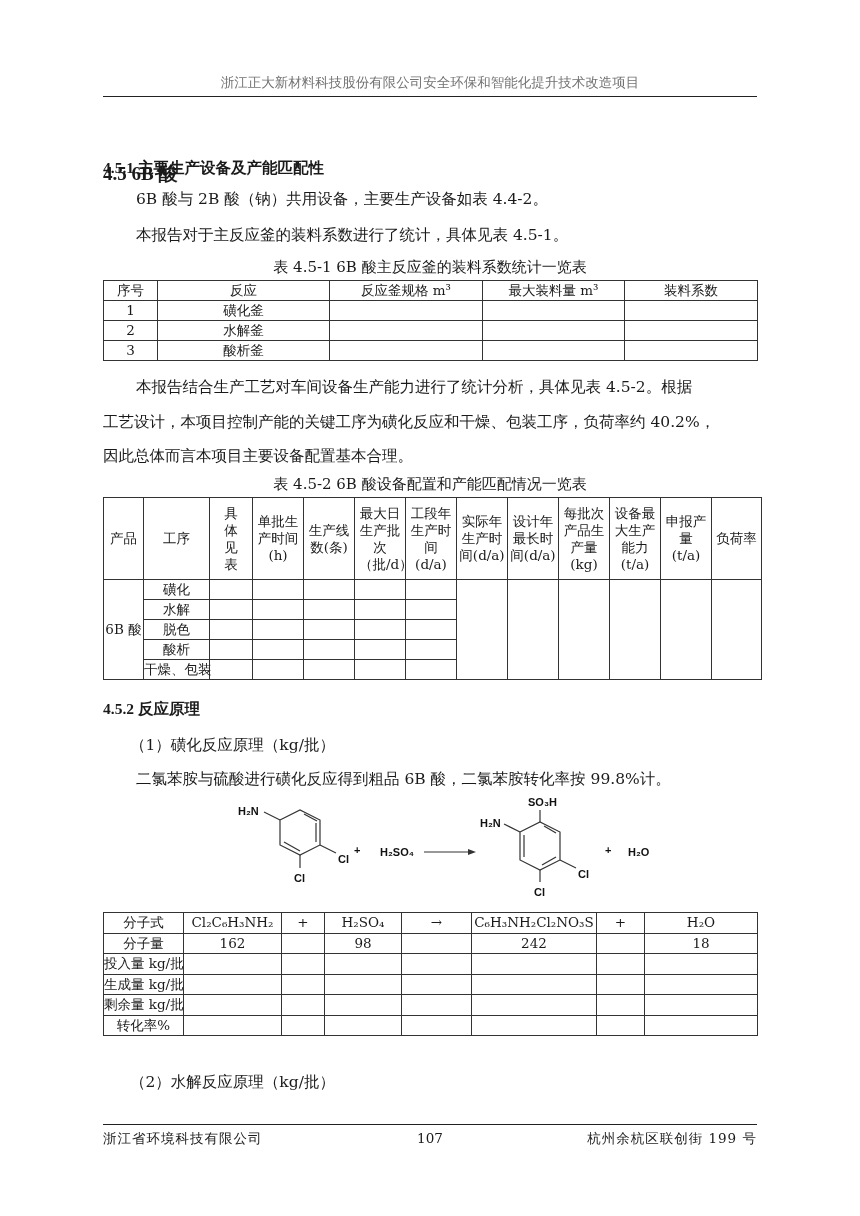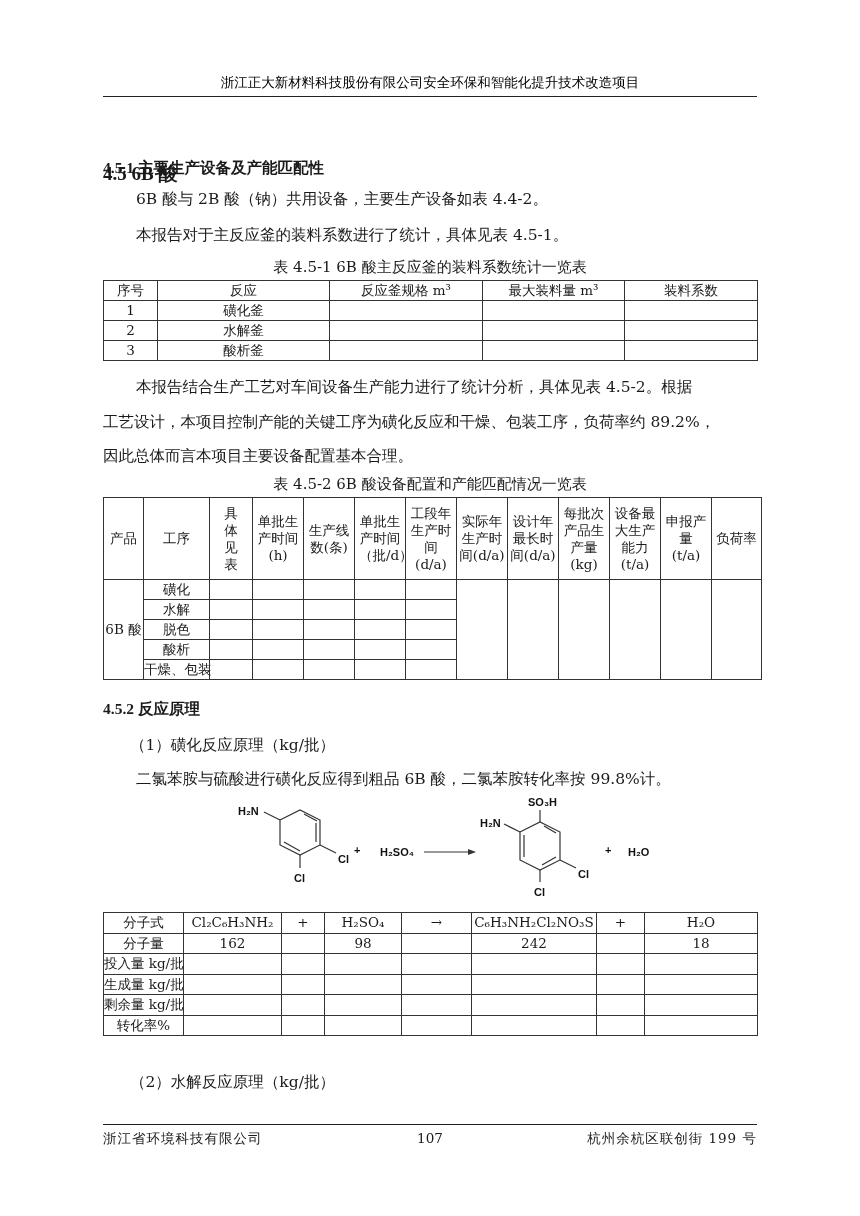--- a/index.html
+++ b/index.html
@@ -1,19 +1,19 @@
 <!DOCTYPE html>
 <html><head>
 <meta charset="utf-8">
 <style>
   html, body { margin: 0; padding: 0; background: #ffffff; }
   body { width: 860px; height: 1216px; position: relative; overflow: hidden;
          font-family: "DejaVu Serif", "Liberation Serif", serif; color: #1a1a1a; }
   .abs { position: absolute; }
-  .header-title { left: 0; width: 860px; top: 74px; text-align: center; font-size: 13.5px; color: #000000; }
+  .header-title { left: 0; width: 860px; top: 74px; text-align: center; font-size: 13.5px; color: #737373; }
   .header-rule { left: 103px; width: 654px; top: 96px; height: 0; border-top: 1.6px solid #222; }
   .h1 { left: 103px; top: 117px; font-size: 19px; font-weight: bold; font-family: "Liberation Serif", "DejaVu Serif", serif; margin-top: 44px; }
   .h2 { left: 103px; top: 158px; font-size: 15.5px; font-weight: bold; font-family: "Liberation Serif", "DejaVu Serif", serif; }
   .para { font-size: 15.5px; line-height: 20px; white-space: nowrap; }
   .caption { left: 0; width: 860px; text-align: center; font-size: 15px; }
   table.grid { position: absolute; border-collapse: collapse; table-layout: fixed; font-size: 13.5px; }
   table.grid td { border: 1px solid #333; text-align: center; vertical-align: middle; padding: 0; line-height: 17px; }
   .t1 { left: 103px; top: 280px; width: 654px; }
   .t1 td { height: 19px; }
   .t2 { left: 103px; top: 497px; width: 658px; font-size: 13px; }
@@ -73,21 +73,21 @@
     <td>3</td>
     <td>酸析釜</td>
     <td></td>
     <td></td>
     <td></td>
   </tr>
 </tbody>
   </table>
 
 <div class="abs para" style="left:136px; top:377px;">本报告结合生产工艺对车间设备生产能力进行了统计分析，具体见表 4.5-2。根据</div>
-<div class="abs para" style="left:103px; top:412px;">工艺设计，本项目控制产能的关键工序为磺化反应和干燥、包装工序，负荷率约 89.2%，</div>
+<div class="abs para" style="left:103px; top:412px;">工艺设计，本项目控制产能的关键工序为磺化反应和干燥、包装工序，负荷率约 40.2%，</div>
 <div class="abs para" style="left:103px; top:446px;">因此总体而言本项目主要设备配置基本合理。</div>
 
 <div class="abs caption" style="top:475px;">表 4.5-2      6B 酸设备配置和产能匹配情况一览表</div>
 
 <table class="grid t2">
   <colgroup>
     <col style="width:40px">
       <col style="width:66px">
       <col style="width:43px">
       <col style="width:51px">
@@ -101,21 +101,21 @@
       <col style="width:51px">
       <col style="width:50px">
   </colgroup>
   <tbody>
       <tr style="height:82px;">
     <td>产品</td>
     <td>工序</td>
     <td style="padding:0 8px;">具体见表</td>
     <td style="padding:0 4px;">单批生产时间(h)</td>
     <td style="padding:0 2px;">生产线数(条)</td>
-    <td style="padding:0 4px;">单批生产时间（批/d）</td>
+    <td style="padding:0 4px;">最大日生产批次（批/d）</td>
     <td style="padding:0 4px;">工段年生产时间(d/a)</td>
     <td style="padding:0 2px;">实际年生产时间(d/a)</td>
     <td style="padding:0 2px;">设计年最长时间(d/a)</td>
     <td style="padding:0 4px;">每批次产品生产量(kg)</td>
     <td style="padding:0 4px;">设备最大生产能力(t/a)</td>
     <td style="padding:0 4px;">申报产量(t/a)</td>
     <td>负荷率</td>
   </tr>
   <tr class="body-row">
     <td rowspan="5">6B 酸</td>

